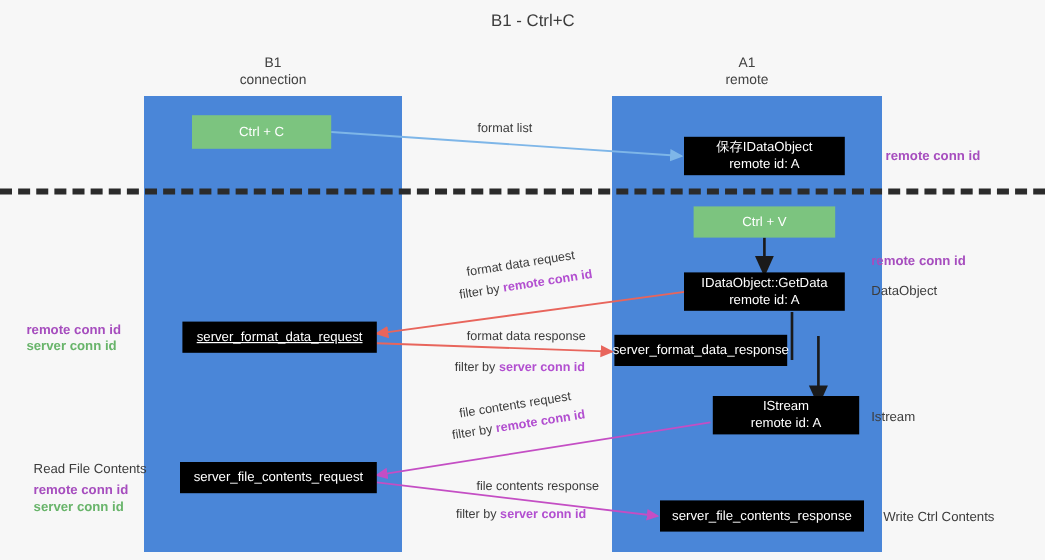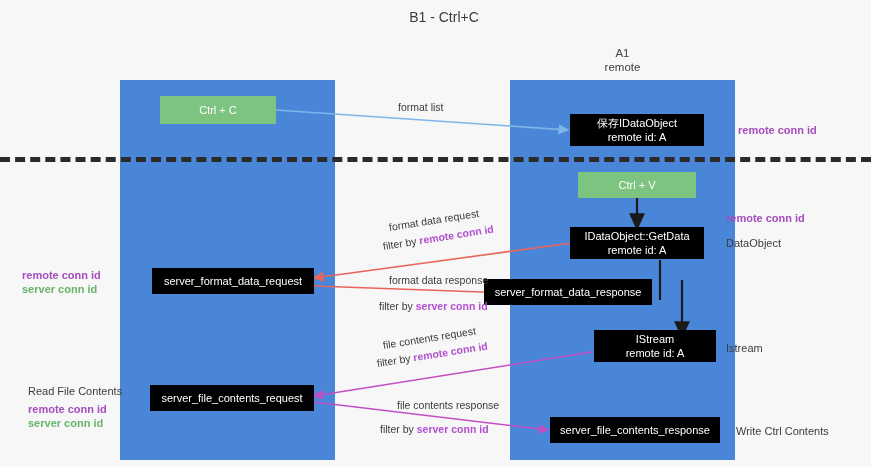--- a/index.html
+++ b/index.html
@@ -114,20 +114,24 @@
 </style>
 </head>
 <body>
 
 <div id="stage">
 
   <div id="title">
     <span>B1 - Ctrl+C</span>
   </div>
 
+  <div class="lane-header" id="hdr-b1">
+    <span class="l1">B1</span>
+    <span class="l2">connection</span>
+  </div>
   <div class="lane-header" id="hdr-a1">
     <span class="l1">A1</span>
     <span class="l2">remote</span>
   </div>
 
   <div class="lane" id="lane-b1"></div>
   <div class="lane" id="lane-a1"></div>
 
   <svg id="wires" viewBox="0 0 871 467">
     <defs>
@@ -175,25 +179,25 @@
 
   <div class="box box-green" style="left:578px; top:172px; width:118px; height:26px;">
     <span class="ln">Ctrl + V</span>
   </div>
 
   <div class="box box-orange" style="left:570px; top:227px; width:134px; height:32px;">
     <span class="ln">IDataObject::GetData</span>
     <span class="ln">remote id: A</span>
   </div>
 
-  <div class="box box-orange" style="left:152px; top:268px; width:162px; height:26px;">
+  <div class="box box-orange" style="left:152px; top:268px; width:162px; height:26px;text-decoration:underline;">
     <span class="ln">server_format_data_request</span>
   </div>
 
-  <div class="box box-orange" style="left:484px; top:279px; width:168px; height:26px;">
+  <div class="box box-orange" style="left:512px; top:279px; width:144px; height:26px;">
     <span class="ln">server_format_data_response</span>
   </div>
 
   <div class="box box-orange" style="left:594px; top:330px; width:122px; height:32px;">
     <span class="ln">IStream</span>
     <span class="ln">remote id: A</span>
   </div>
 
   <div class="box box-orange" style="left:150px; top:385px; width:164px; height:26px;">
     <span class="ln">server_file_contents_request</span>

